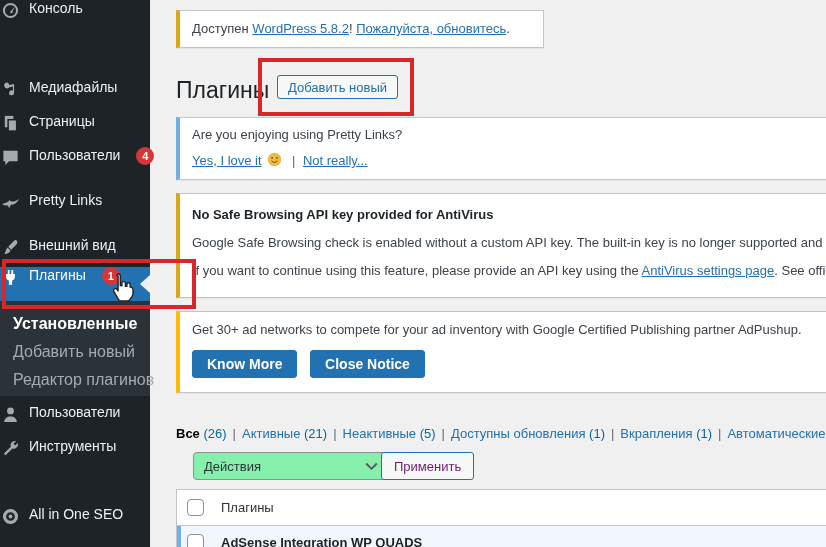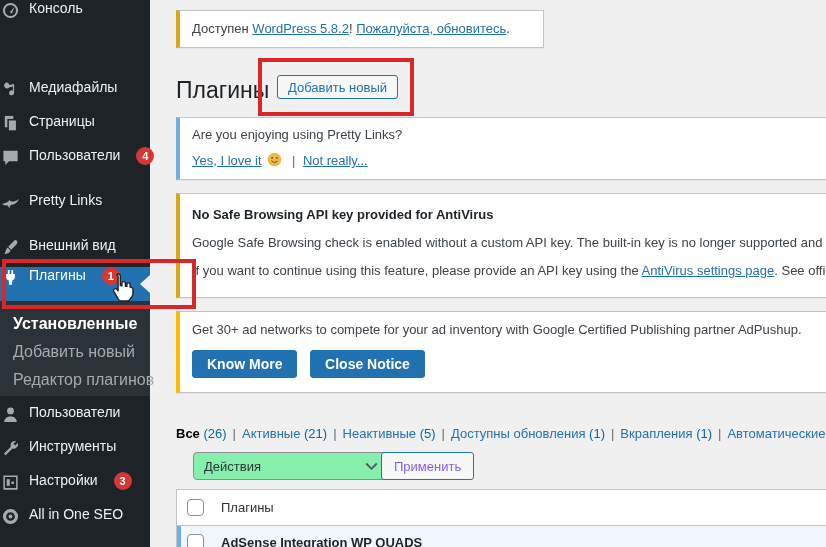--- a/index.html
+++ b/index.html
@@ -84,21 +84,21 @@
   
   #bulk-select {
     position:absolute; left:26px; top:452px; width:196px; height:28px;
     background:#86efac; border:1px solid #8c8f94; border-radius:4px;
     display:flex; align-items:center; padding:0 10px; color:#2c3338; cursor:pointer;margin-left:17px;
   }
   #bulk-select .chev { margin-left:auto; display:flex; }
   #apply-btn {
     position:absolute; left:231px; top:452px; height:28px;
     background:#f6f7f7; border:1px solid #2271b1; border-radius:3px;
-    color:#8b5cf6; font-size:13px; padding:0 12px; cursor:pointer;
+    color:#701a75; font-size:13px; padding:0 12px; cursor:pointer;
     font-family:"Liberation Sans", sans-serif;
   }
   
   #plugins-table {
     position:absolute; left:26px; top:489px; width:662px; height:70px;
     background:#fff; border:1px solid #c3c4c7;
   }
   .thead { height:36px; display:flex; align-items:center; gap:17px; padding-left:10px; border-bottom:1px solid #c3c4c7; color:#2c3338; }
   .cb { width:17px; height:17px; border:1px solid #8c8f94; border-radius:4px; background:#fff; flex:0 0 17px; cursor:pointer; }
   .trow {
@@ -202,31 +202,20 @@
 
   <div class="mi" style="top:438px">
     <span class="ic">
         <svg viewBox="0 0 20 20">
           <path d="M14.5 2a4.5 4.5 0 0 0-4.2 6.1L3 15.4 4.8 17.2l7.3-7.3a4.5 4.5 0 0 0 5.9-4.3c0-.5-.1-1-.3-1.5l-2.8 2.8-1.8-1.8 2.8-2.8A4.5 4.5 0 0 0 14.5 2z"></path>
         </svg>
       </span>
     <span>Инструменты</span>
   </div>
 
-  <div class="mi" style="top:472px">
-    <span class="ic">
-        <svg viewBox="0 0 20 20">
-          <path d="M2.5 2.5h15v15h-15zm1.6 1.6v11.8h11.8V4.1z"></path>
-          <rect x="6" y="6.5" width="3.2" height="7"></rect>
-          <rect x="11" y="9" width="2.6" height="2.6"></rect>
-        </svg>
-      </span>
-    <span>Настройки</span>
-    <span class="badge">3</span>
-  </div>
 
   <div class="mi" style="top:506px">
     <span class="ic">
         <svg viewBox="0 0 20 20">
           <path d="M10 2a8 8 0 1 0 8 8 8 8 0 0 0-8-8zm0 3.4A4.6 4.6 0 1 1 5.4 10 4.6 4.6 0 0 1 10 5.4z"></path>
           <circle cx="10" cy="10" r="2"></circle>
         </svg>
       </span>
     <span>All in One SEO</span>
   </div>

